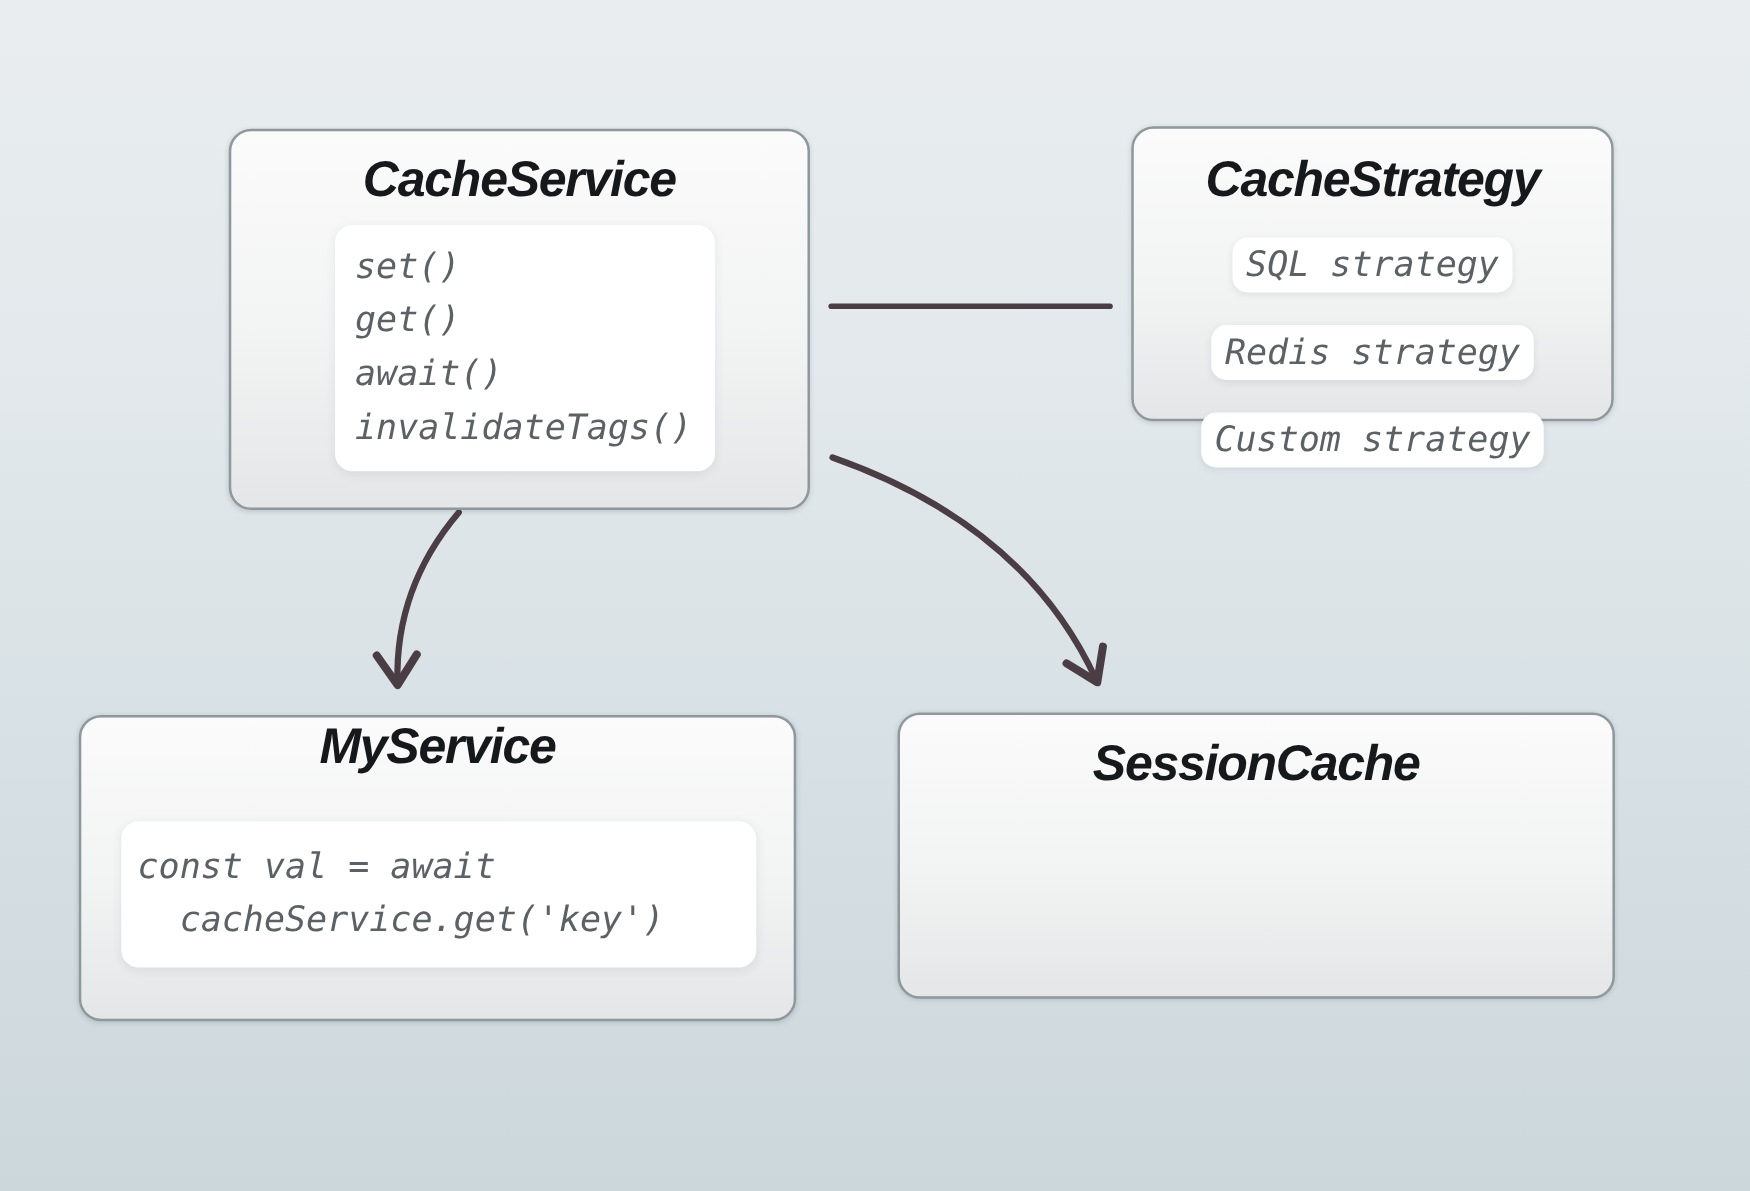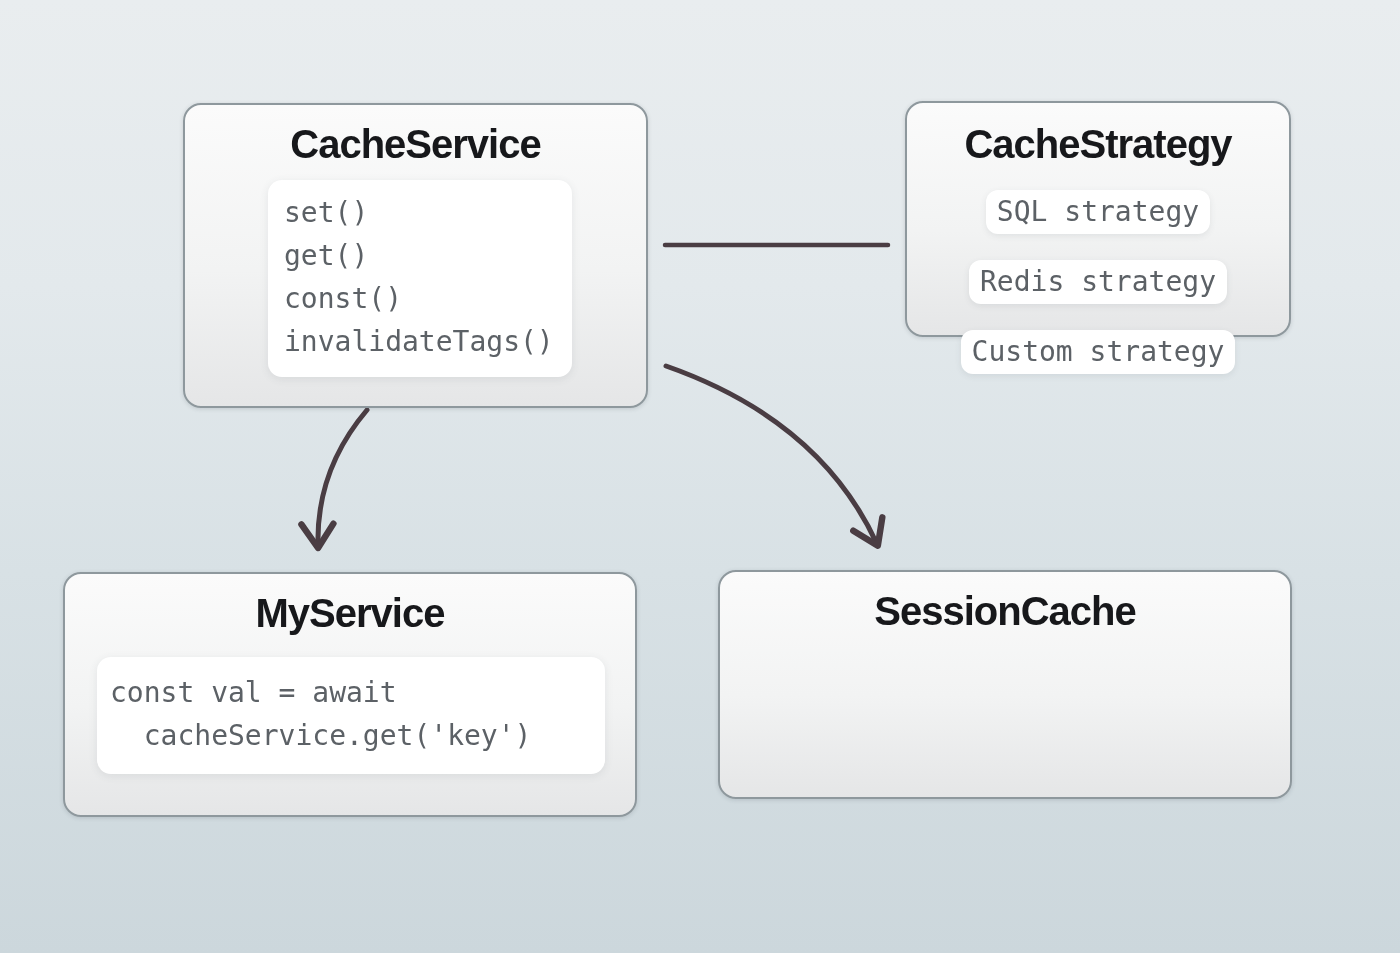--- a/index.html
+++ b/index.html
@@ -21,20 +21,21 @@
     height: 953px;
     pointer-events: none;
   }
 
   .node {
     position: absolute;
     border: 2px solid #8e989d;
     border-radius: 18px;
     background: linear-gradient(180deg, #fbfbfb 0%, #f2f3f3 55%, #e5e6e7 100%);
     box-shadow: 0 1px 4px rgba(55, 65, 75, 0.18);
+    font-style: italic;
   }
 
   .node-title {
     text-align: center;
     font-weight: bold;
     font-size: 40px;
     line-height: 46px;
     letter-spacing: -1px;
     color: #17181b;
   }
@@ -81,21 +82,21 @@
     line-height: 44px;
     padding: 0 11px;
     font-family: "DejaVu Sans Mono", monospace;
     font-size: 28px;
     color: #5c6166;
     white-space: pre;
   }
 
   
   #node-my-service { left: 63px; top: 572px; width: 574px; height: 245px; }
-  #node-my-service .node-title { padding-top: 16px; }
+  #node-my-service .node-title { }
   #node-my-service .code-box {
     left: 32px; top: 83px; width: 508px; height: 117px;
     padding: 14px 0 0 13px;
   }
 
   
   #node-session-cache { left: 718px; top: 570px; width: 574px; height: 229px; }
   #node-session-cache .node-title { padding-top: 16px; }
   #node-session-cache .code-box {
     left: 35px; top: 82px; width: 504px; height: 72px;
@@ -116,21 +117,21 @@
     <line x1="665" y1="245" x2="888" y2="245" stroke="#4a3d43" stroke-width="4.5" stroke-linecap="round"></line>
     <path d="M 367 410 Q 316 470 318 546" fill="none" stroke="#4a3d43" stroke-width="5" stroke-linecap="round" marker-end="url(#arrowhead)"></path>
     <path d="M 666 366 Q 820 420 877 544" fill="none" stroke="#4a3d43" stroke-width="5" stroke-linecap="round" marker-end="url(#arrowhead)"></path>
   </svg>
 
   <div class="node" id="node-cache-service">
     <div class="node-title">CacheService</div>
     <div class="code-box">
       <div class="code-line">set()</div>
       <div class="code-line">get()</div>
-      <div class="code-line">const()</div>
+      <div class="code-line">await()</div>
       <div class="code-line">invalidateTags()</div>
     </div>
   </div>
 
   <div class="node" id="node-cache-strategy">
     <div class="node-title">CacheStrategy</div>
     <div class="pill-stack">
       <div class="pill">SQL strategy</div>
       <div class="pill">Redis strategy</div>
       <div class="pill">Custom strategy</div>

